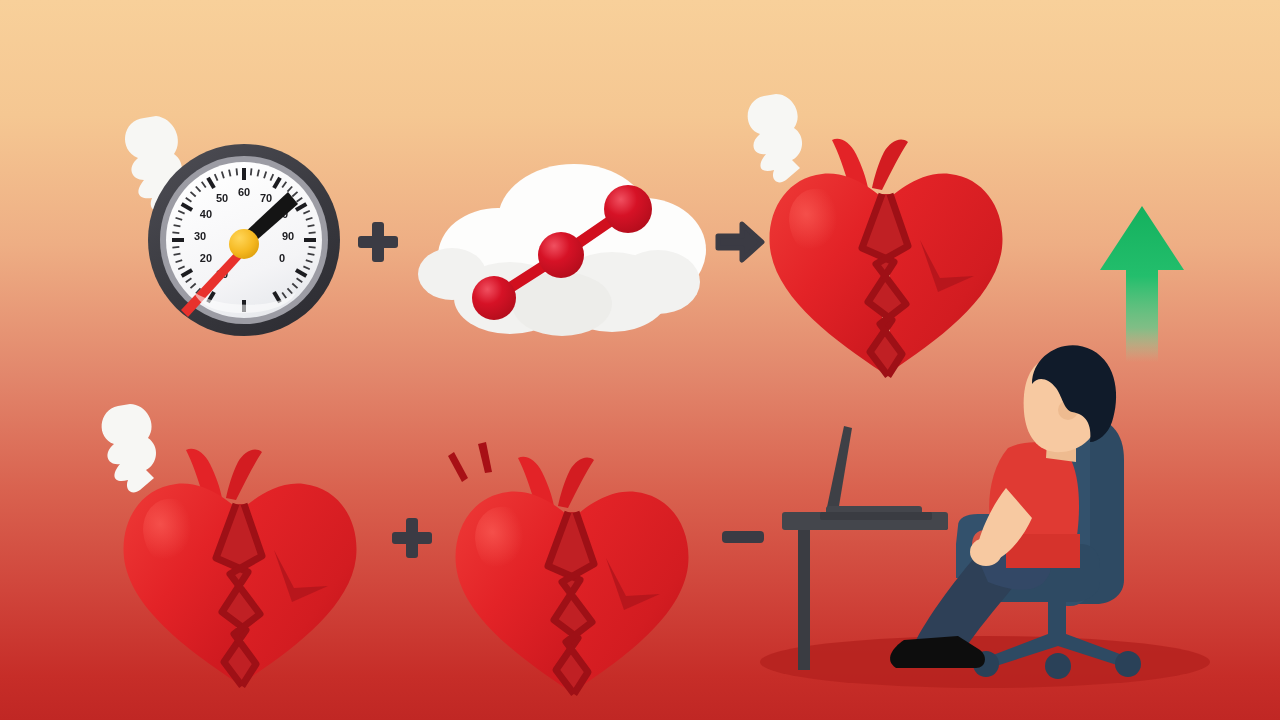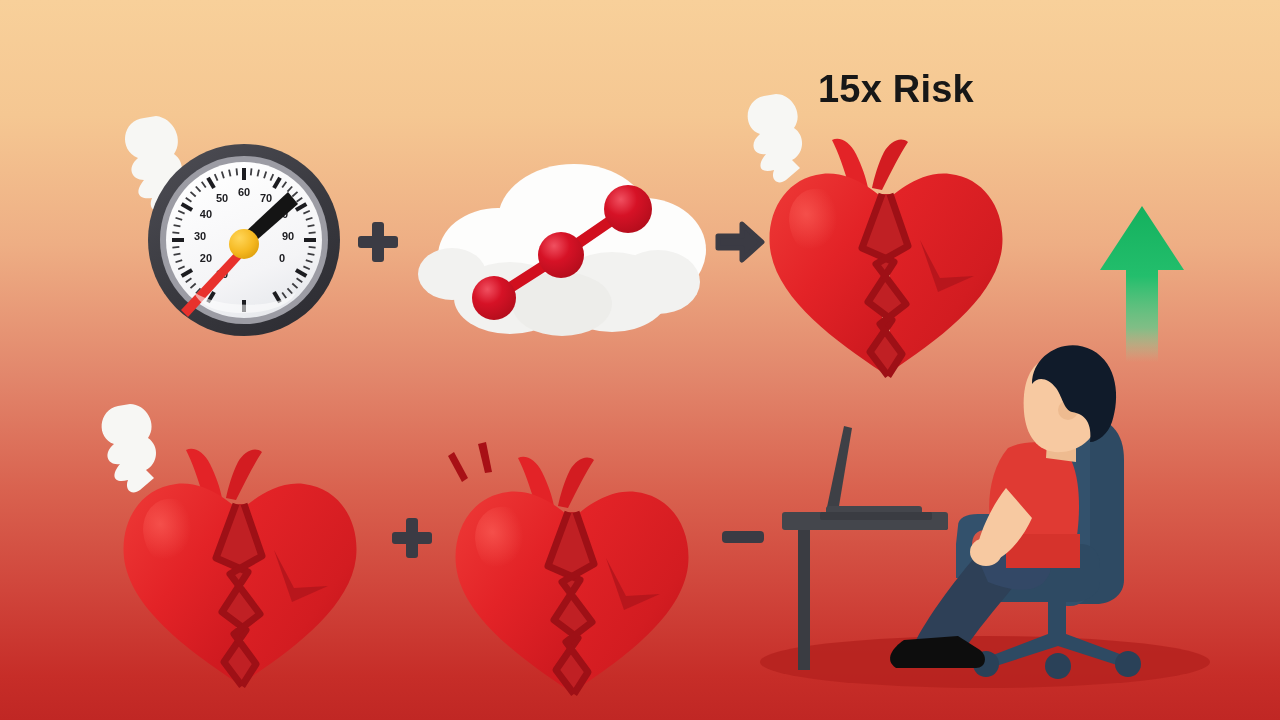--- a/index.html
+++ b/index.html
@@ -76,21 +76,20 @@
 
   svg { display: block; overflow: visible; }
 </style>
 </head>
 <body>
 
 <div id="canvas">
 
   <div class="layer" id="floor-shadow"></div>
 
-  <div id="risk-label">15x Risk</div>
 
   <svg class="layer" width="0" height="0" style="left:0;top:0;" aria-hidden="true">
     <defs>
       <linearGradient id="gradHeartL" x1="0" y1="0" x2="0.7" y2="1">
         <stop offset="0%" stop-color="#EE3A37"></stop>
         <stop offset="55%" stop-color="#E32327"></stop>
         <stop offset="100%" stop-color="#D01A20"></stop>
       </linearGradient>
       <linearGradient id="gradHeartR" x1="0.2" y1="0" x2="1" y2="1">
         <stop offset="0%" stop-color="#E32327"></stop>

